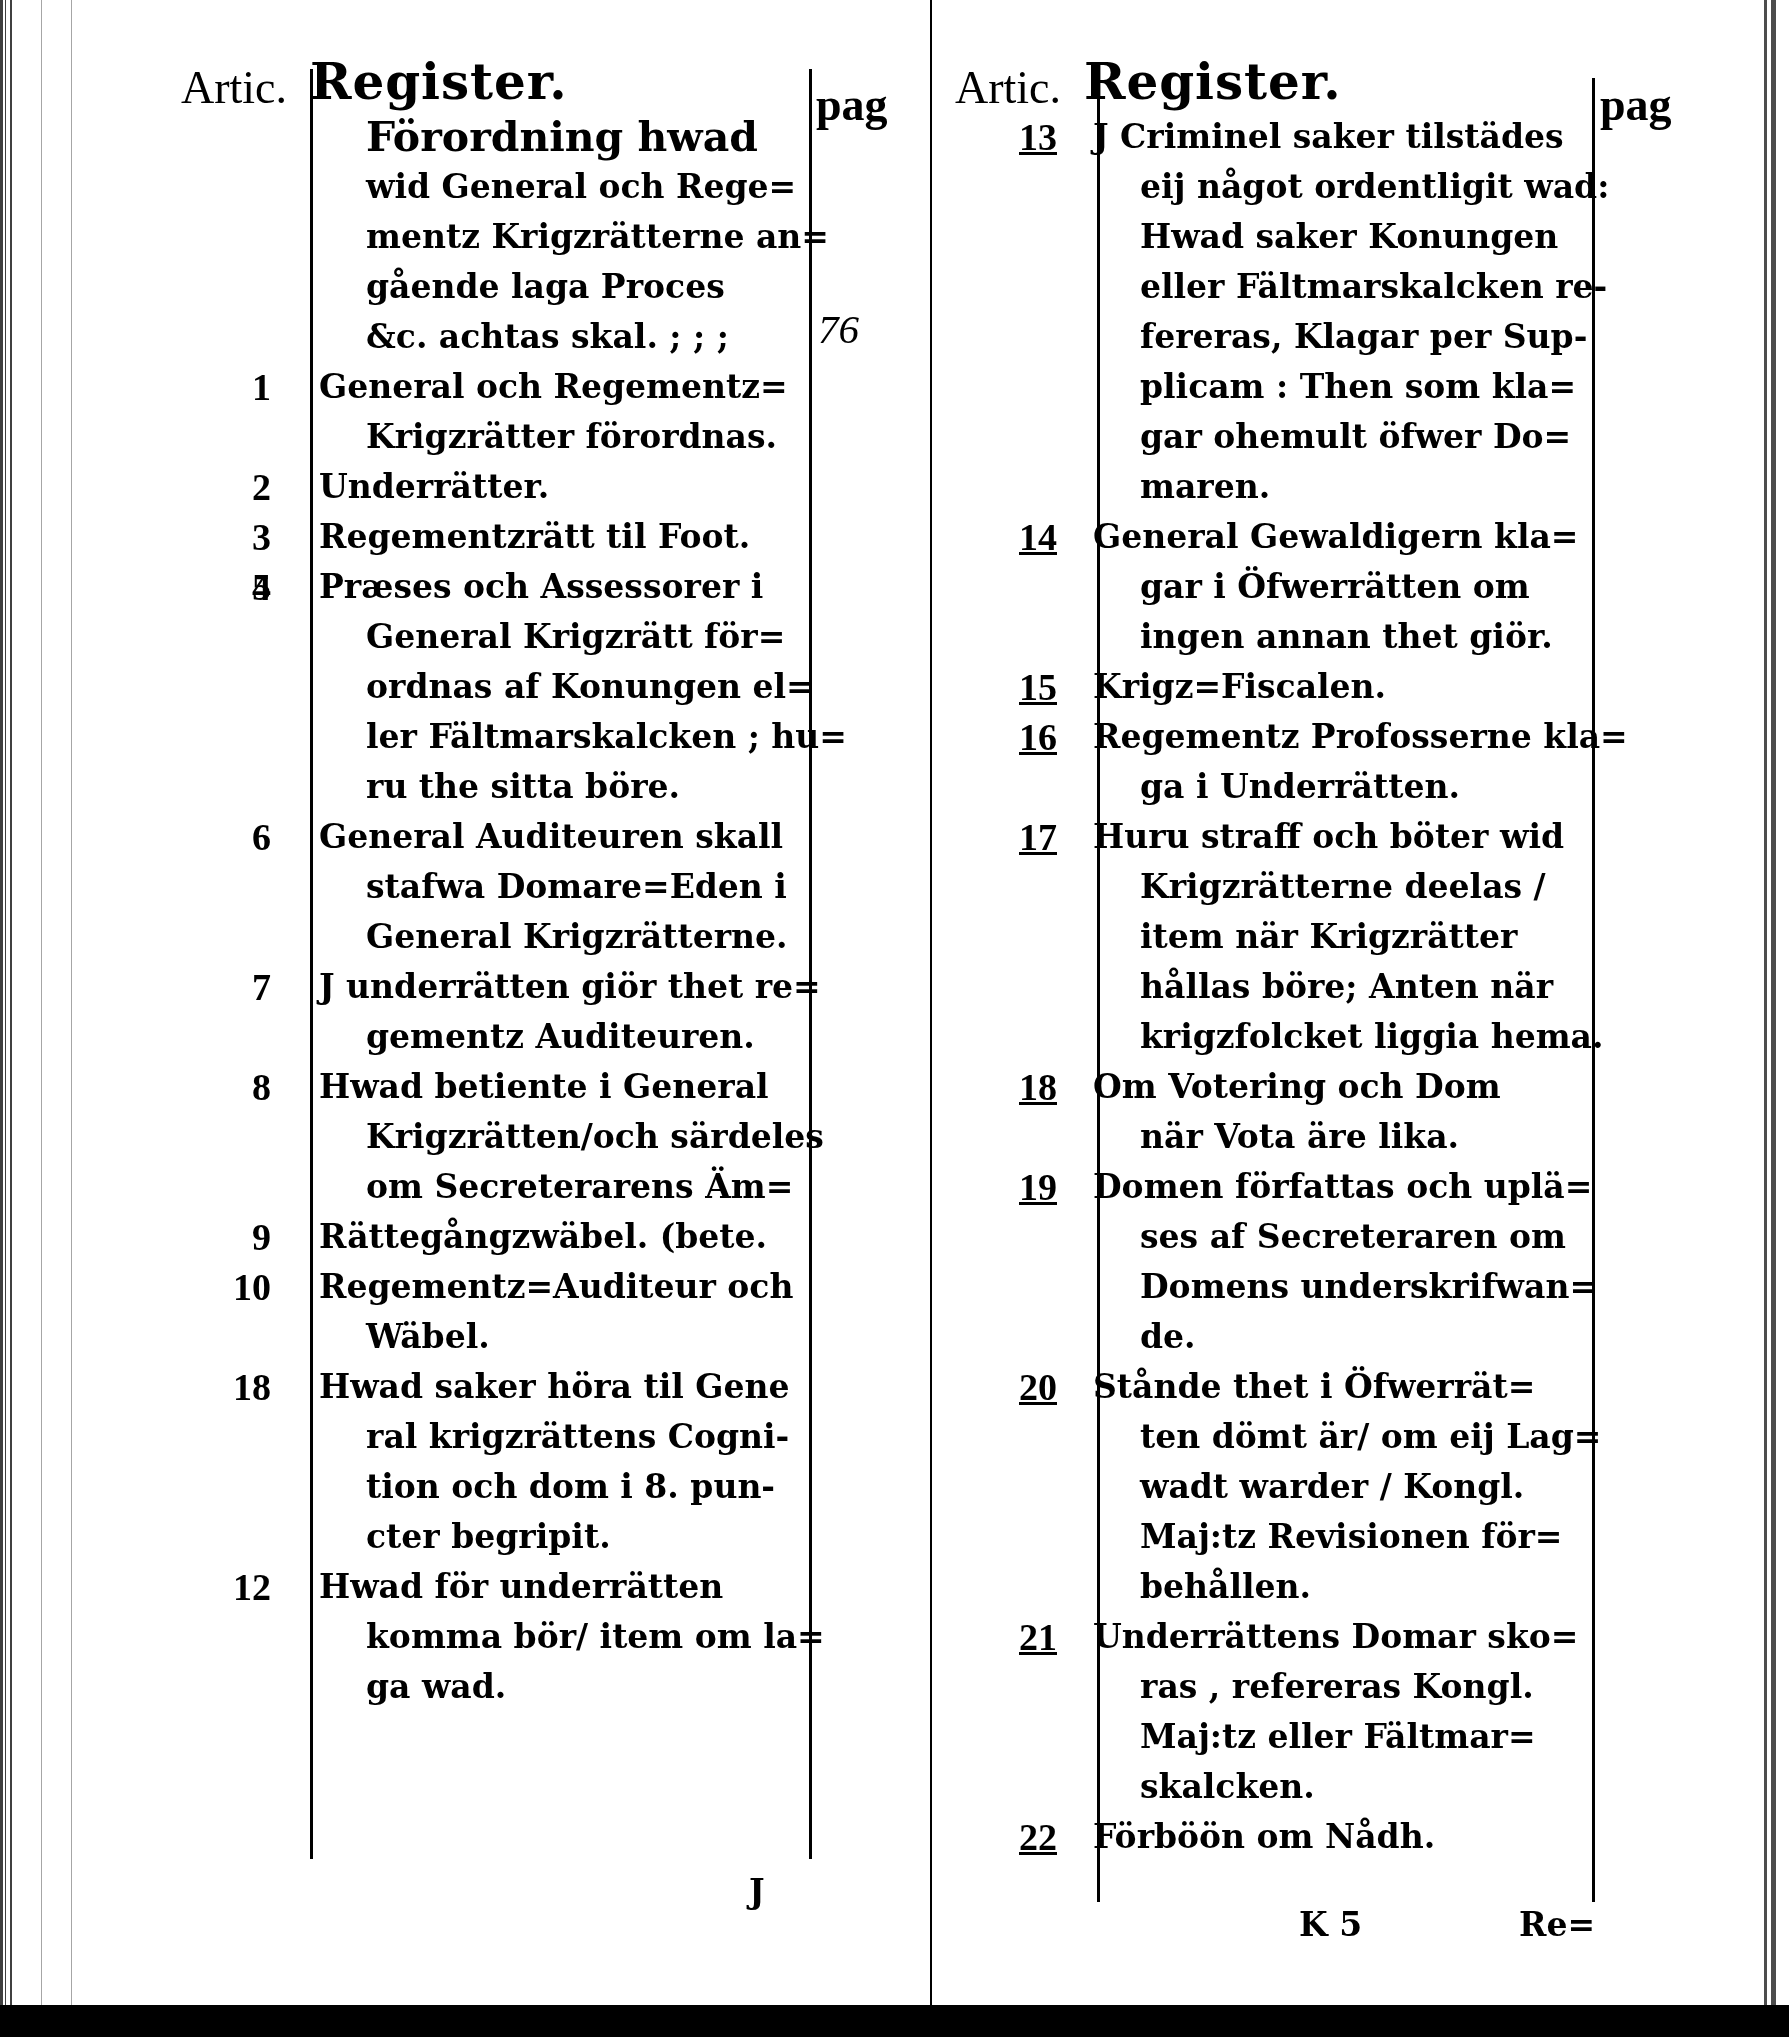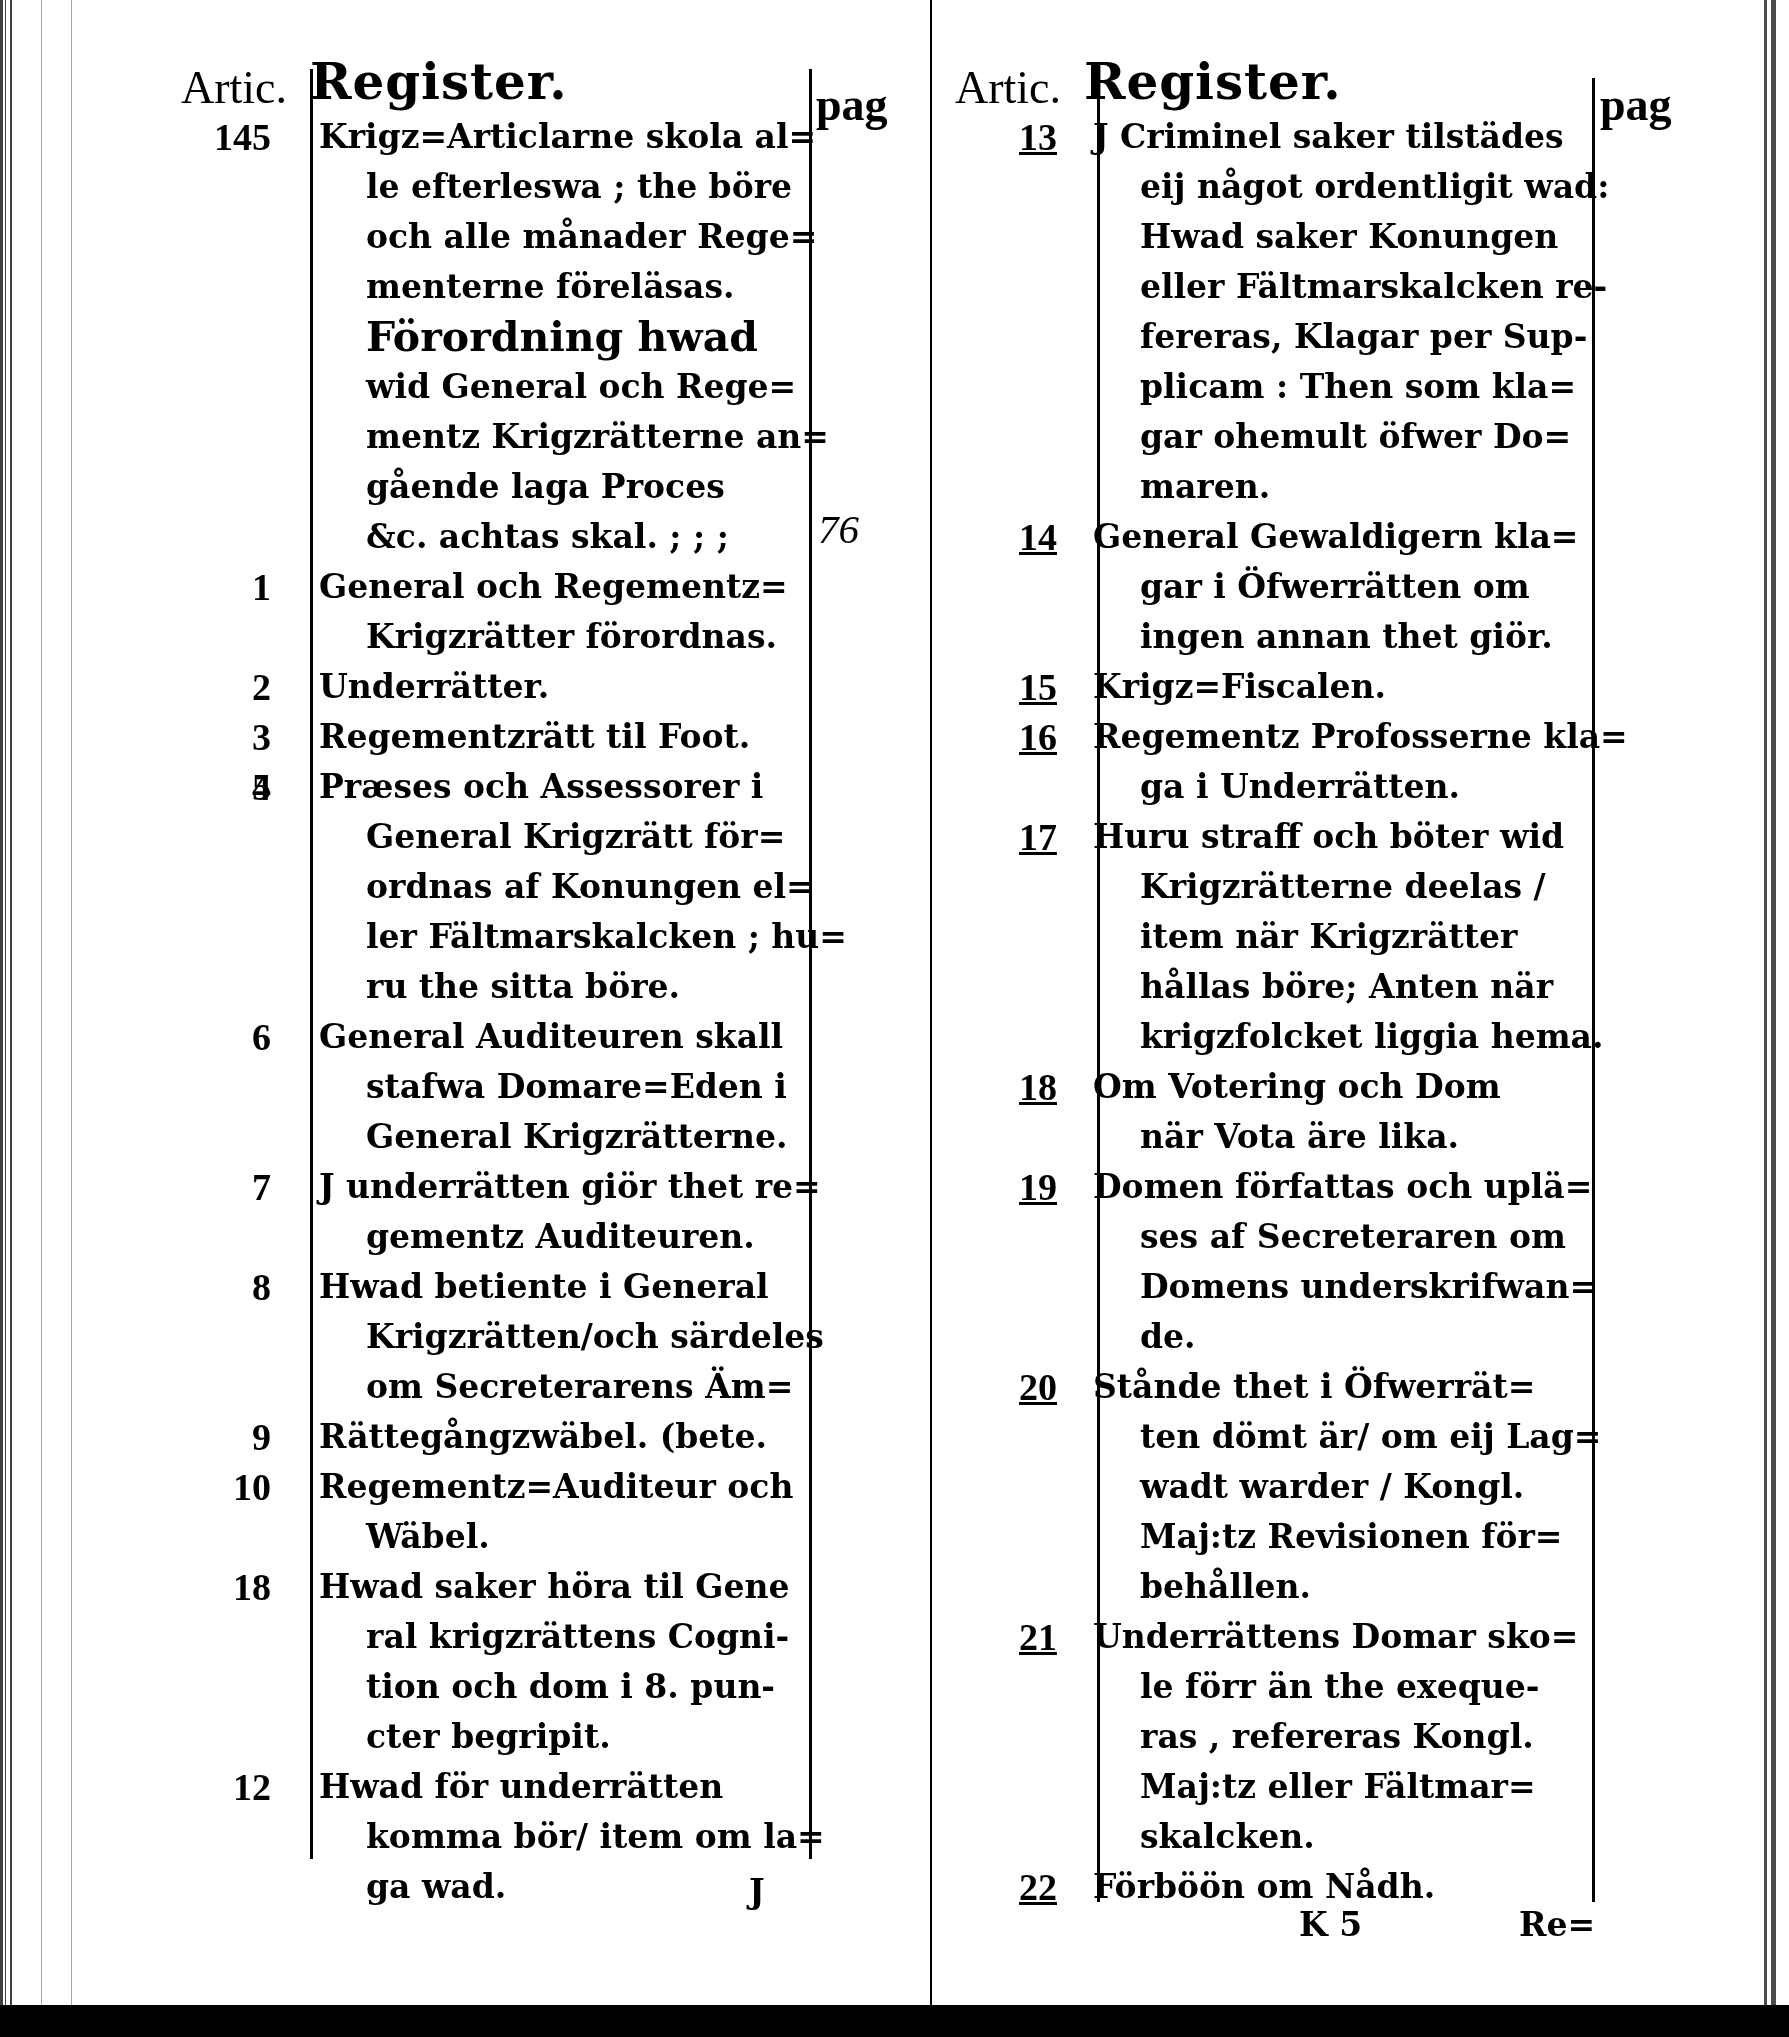--- a/index.html
+++ b/index.html
@@ -60,29 +60,20 @@
 <div class="page left">
   <div class="vline a"></div>
   <div class="vline b"></div>
   <div class="head">
     <span class="artic">Artic.</span>
     <span class="title">Register.</span>
     <span class="pag">pag</span>
   </div>
   <div class="entries">
       <div class="entry">
-        <span class="num">145</span>
-        <div class="text">
-          <span class="line">Krigz=Articlarne skola al=</span>
-          <span class="line indent">le efterleswa ; the böre</span>
-          <span class="line indent">och alle månader Rege=</span>
-          <span class="line indent">menterne föreläsas.</span>
-        </div>
-      </div>
-      <div class="entry">
         <span class="num"></span>
         <div class="text">
           <span class="line indent big">Förordning hwad</span>
           <span class="line indent">wid General och Rege=</span>
           <span class="line indent">mentz Krigzrätterne an=</span>
           <span class="line indent">gående laga Proces</span>
           <span class="line indent">&amp;c. achtas skal. ; ; ;</span>
         </div>
         <span class="pageref" style="top: 192px;">76</span>
       </div>
@@ -253,21 +244,20 @@
           <span class="line indent">ten dömt är/ om eij Lag=</span>
           <span class="line indent">wadt warder / Kongl.</span>
           <span class="line indent">Maj:tz Revisionen för=</span>
           <span class="line indent">behållen.</span>
         </div>
       </div>
       <div class="entry">
         <span class="num">21</span>
         <div class="text">
           <span class="line">Underrättens Domar sko=</span>
-          <span class="line indent">le förr än the exeque-</span>
           <span class="line indent">ras , refereras Kongl.</span>
           <span class="line indent">Maj:tz eller Fältmar=</span>
           <span class="line indent">skalcken.</span>
         </div>
       </div>
       <div class="entry">
         <span class="num">22</span>
         <div class="text">
           <span class="line">Förböön om Nådh.</span>
         </div>

